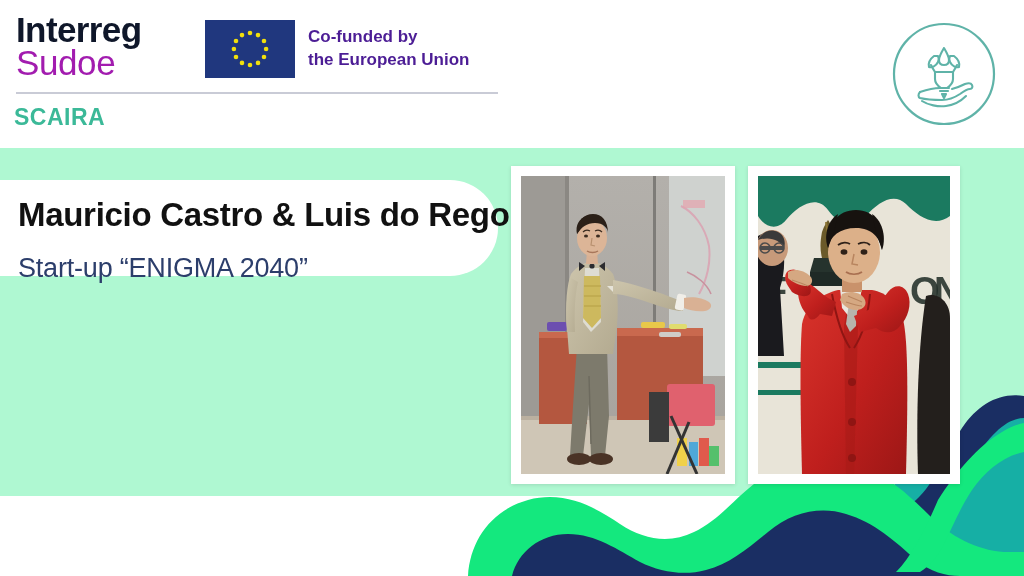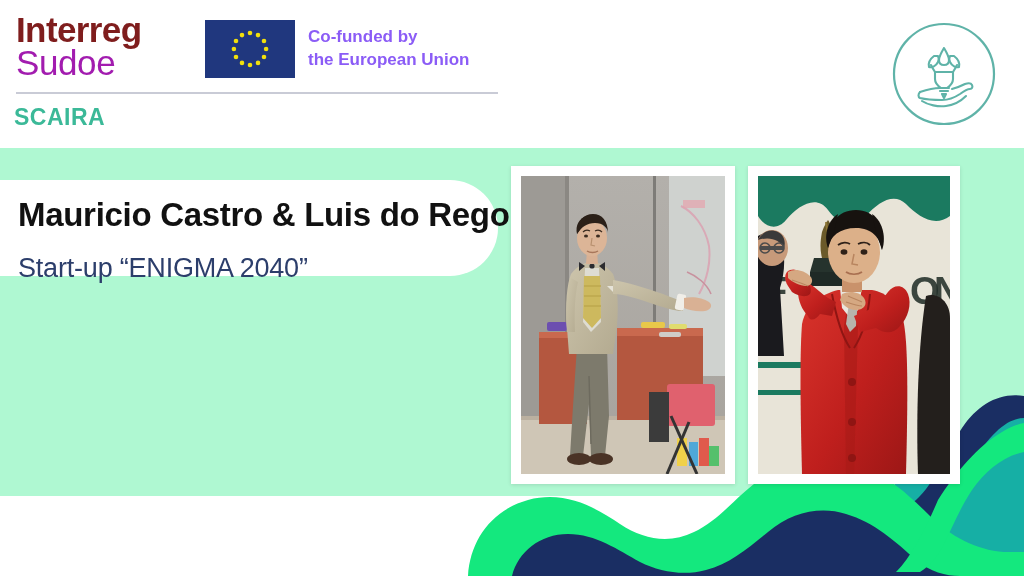--- a/index.html
+++ b/index.html
@@ -37,21 +37,21 @@
   .interreg-block {
     position:absolute; left:16px; top:14px;
     width:172px; height:74px;
     line-height:0.94;
   }
   .interreg-word {
     display:block;
     font-size:35px;
     font-weight:bold;
     letter-spacing:-0.6px;
-    color:#7f1d1d;
+    color:#0f172a;
   }
   .sudoe-word {
     display:block;
     font-size:35px;
     font-weight:normal;
     letter-spacing:-0.4px;
     color:#a21caf;
   }
 
   .header-divider {
@@ -72,21 +72,21 @@
   .eu-flag {
     position:absolute; left:205px; top:20px;
     width:90px; height:58px;
     background:#20377E;
   }
   .eu-text {
     position:absolute; left:308px; top:26px;
     font-size:17px;
     font-weight:bold;
     line-height:1.35;
-    color:#8b5cf6;
+    color:#4c1d95;
   }
   .eu-text span { display:block; }
 
   
   .circle-logo {
     position:absolute; left:890px; top:20px;
     width:108px; height:108px;
   }
 
   

